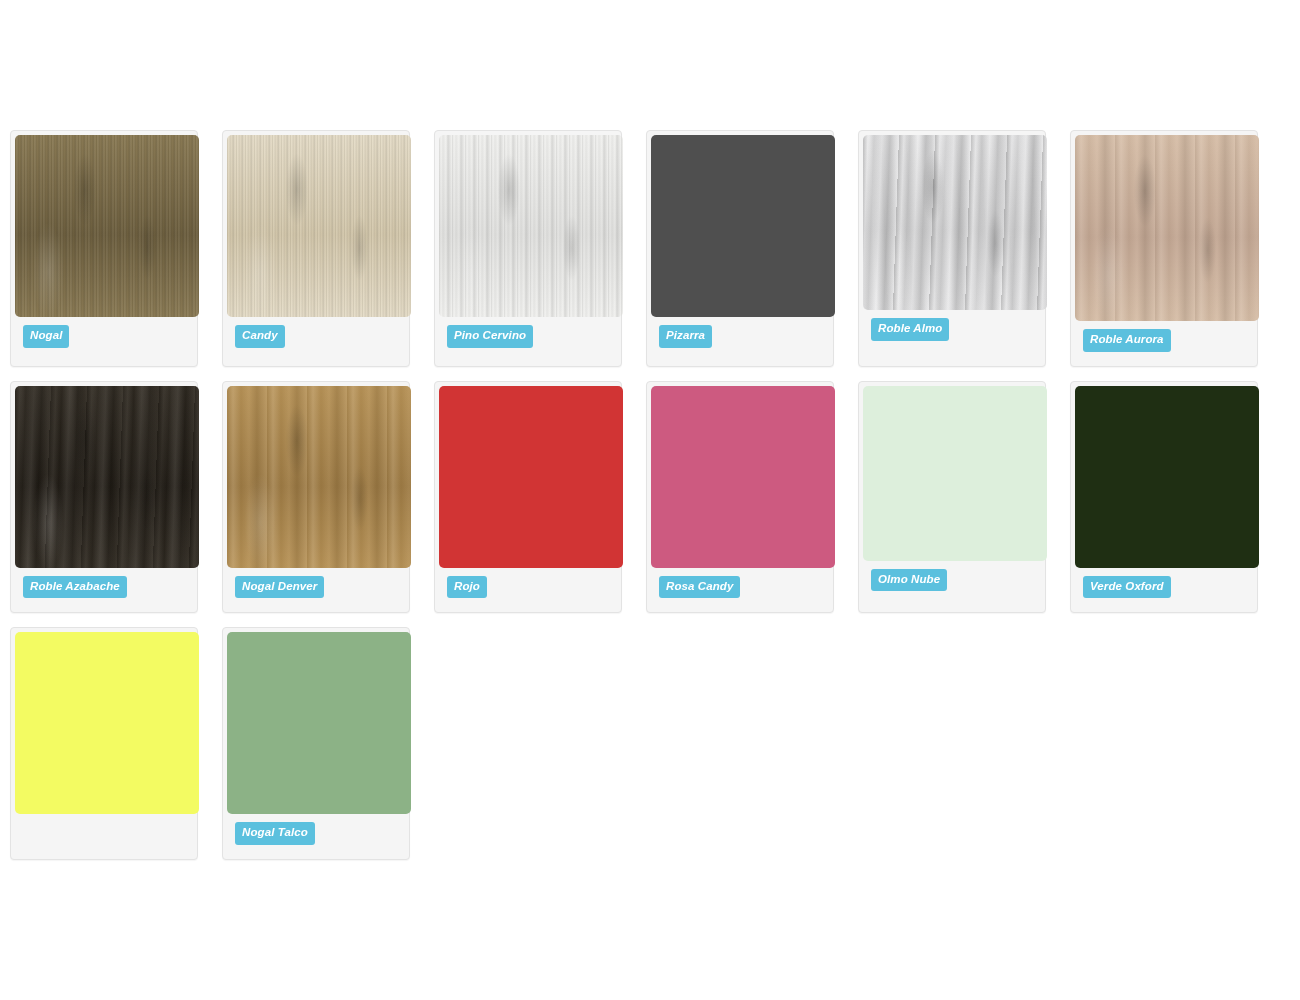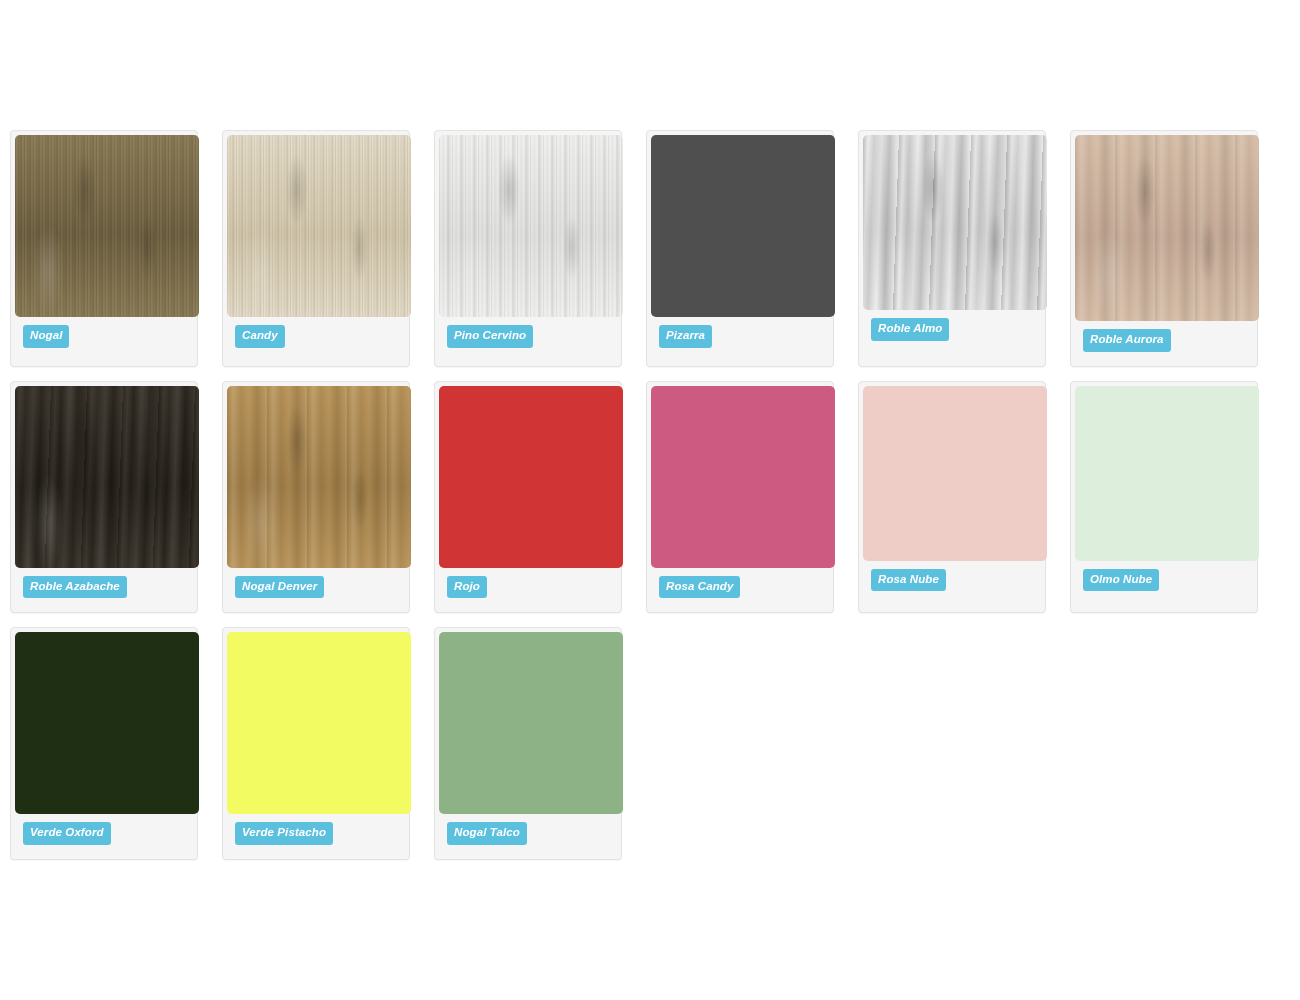--- a/index.html
+++ b/index.html
@@ -175,41 +175,34 @@
       <div class="caption"><span class="badge">Rojo</span></div>
     </div>
     <div class="card">
       <div class="swatch-wrap">
         <div class="swatch" style="background: rgb(205, 90, 128);"></div>
       </div>
       <div class="caption"><span class="badge">Rosa Candy</span></div>
     </div>
     <div class="card">
       <div class="swatch-wrap">
-        <div class="swatch short" style="background: rgb(238, 205, 198);"></div>
-      </div>
-      <div class="caption"><span class="badge">Rosa Nube</span></div>
-    </div>
-    <div class="card">
-      <div class="swatch-wrap">
         <div class="swatch short" style="background: rgb(221, 239, 220);"></div>
       </div>
       <div class="caption"><span class="badge">Olmo Nube</span></div>
     </div>
     <div class="card">
       <div class="swatch-wrap">
         <div class="swatch" style="background: rgb(31, 47, 19);"></div>
       </div>
       <div class="caption"><span class="badge">Verde Oxford</span></div>
     </div>
     <div class="card">
       <div class="swatch-wrap">
         <div class="swatch" style="background: rgb(243, 251, 98);"></div>
       </div>
-      <div class="caption"><span class="badge">Verde Pistacho</span></div>
     </div>
     <div class="card">
       <div class="swatch-wrap">
         <div class="swatch" style="background: rgb(140, 178, 134);"></div>
       </div>
       <div class="caption"><span class="badge">Nogal Talco</span></div>
     </div>
   </div>
 
 </body></html>

